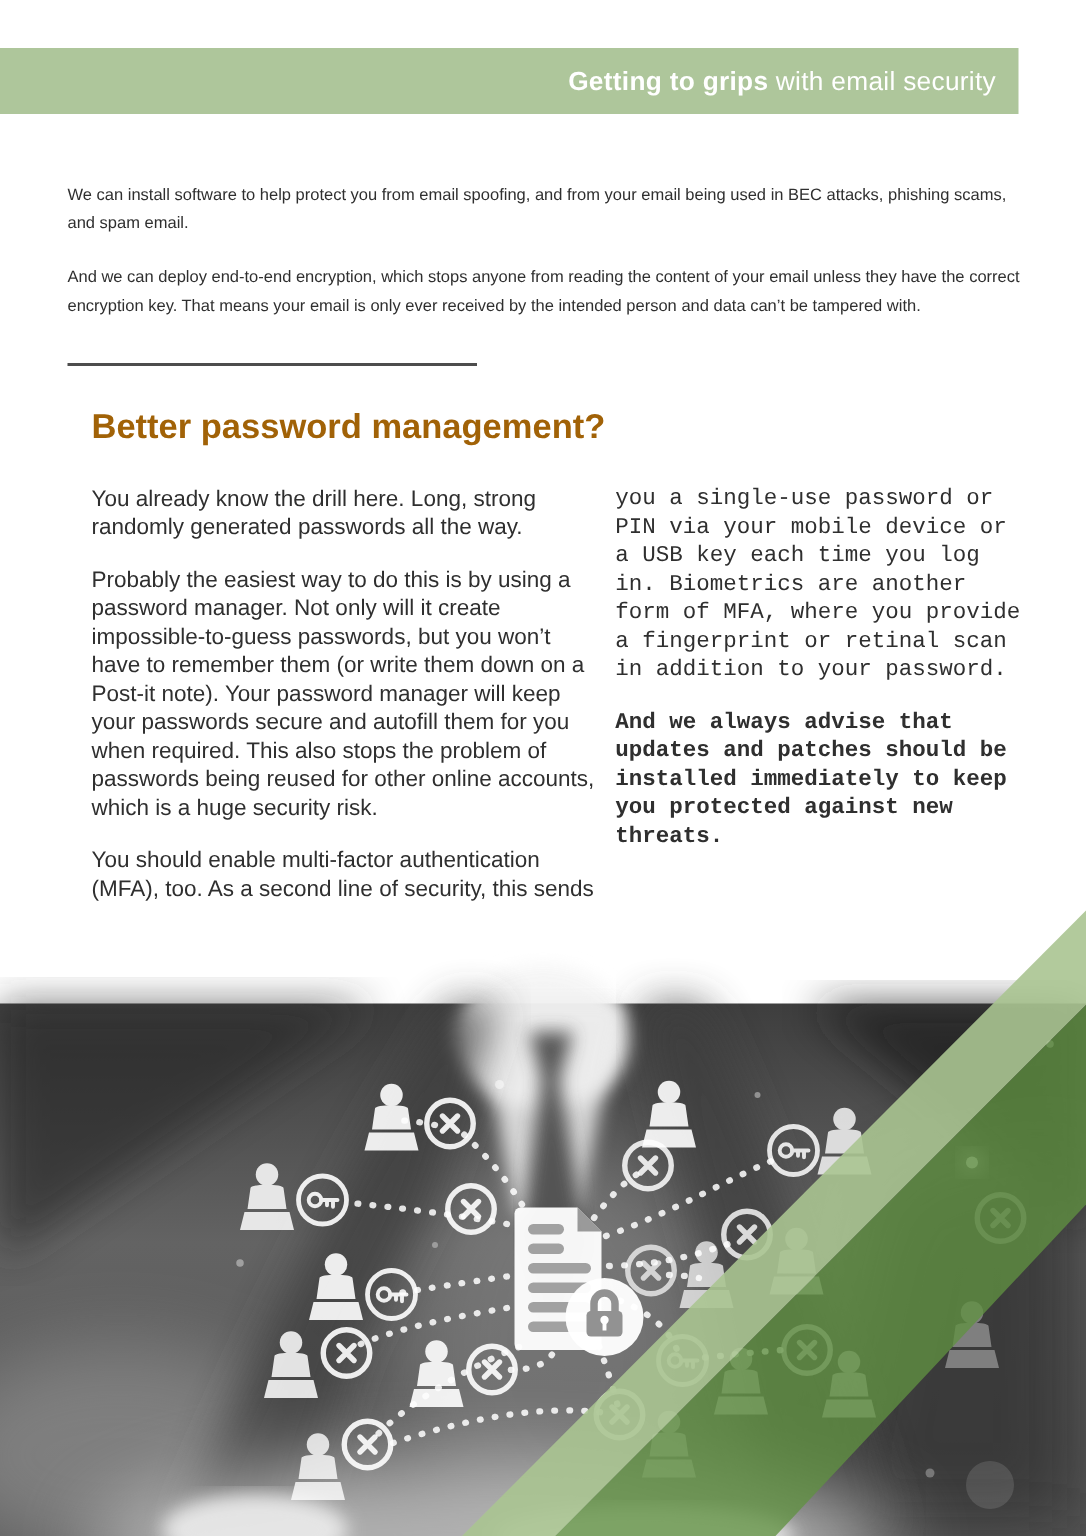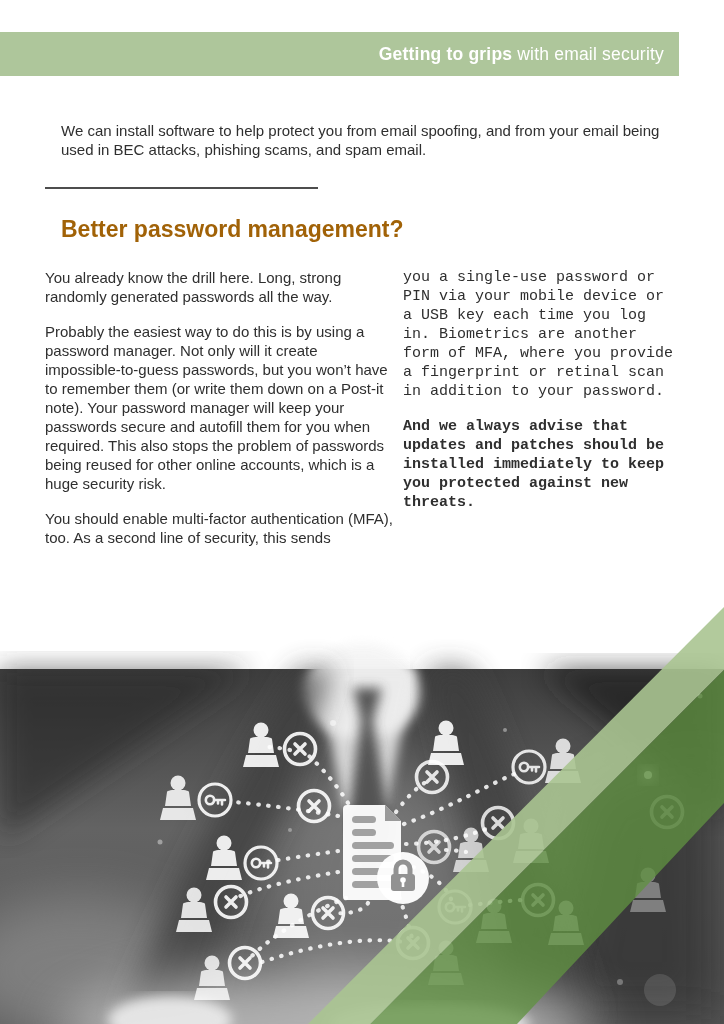--- a/index.html
+++ b/index.html
@@ -11,46 +11,47 @@
   .topbar{
     position:absolute;top:32px;left:0;width:679px;height:44px;
     background:#aec69b;color:#ffffff;
     display:flex;align-items:center;justify-content:flex-end;
     padding-right:15px;box-sizing:border-box;
     font-size:17.5px;letter-spacing:.2px;padding-left:28px;
   }
   .topbar .b{font-weight:700;margin-right:5px;}
   
   .content{position:absolute;top:121px;left:45px;width:636px;}
-  .content p{margin:0 0 17px 16px;font-size:15px;line-height:19px;}
+  .content p{margin:0 0 17px 0;font-size:11px;line-height:19px;}
   .rule{border:none;border-top:2px solid #4d4d4d;width:273px;margin:28px 0 0 0;}
   h2.section{
     margin:26px 0 0 16px;font-size:23px;line-height:28px;font-weight:700;color:#a16207;
   }
   .cols{display:flex;margin-top:25px;}
-  .col-l{width:348px;margin-right:10px;}
+  .col-l{width:348px;margin-right:10px;margin-left:16px;}
   .col-r{width:278px;font-family:Liberation Mono, monospace;}
   .cols p{margin:0 0 16px 0;font-size:15px;line-height:19px;}
   .cols p.bold{font-weight:700;}
   
   .hero{position:absolute;left:0;top:600px;width:724px;height:424px;}
   .hero svg{display:block;}
 </style>
 </head>
 <body>
 
 <div class="page">
 
   <header class="topbar">
     <span class="b">Getting to grips</span>
     <span>with email security</span>
   </header>
 
   <main class="content">
     <p>We can install software to help protect you from email spoofing, and from your email being used in BEC attacks, phishing scams, and spam email.</p>
+    <p>And we can deploy end-to-end encryption, which stops anyone from reading the content of your email unless they have the correct encryption key. That means your email is only ever received by the intended person and data can’t be tampered with.</p>
 
     <hr class="rule">
 
     <h2 class="section">Better password management?</h2>
 
     <div class="cols">
       <div class="col-l">
         <p>You already know the drill here. Long, strong randomly generated passwords all the way.</p>
         <p>Probably the easiest way to do this is by using a password manager. Not only will it create impossible-to-guess passwords, but you won’t have to remember them (or write them down on a Post-it note). Your password manager will keep your passwords secure and autofill them for you when required. This also stops the problem of passwords being reused for other online accounts, which is a huge security risk.</p>
         <p>You should enable multi-factor authentication (MFA), too. As a second line of security, this sends</p>

